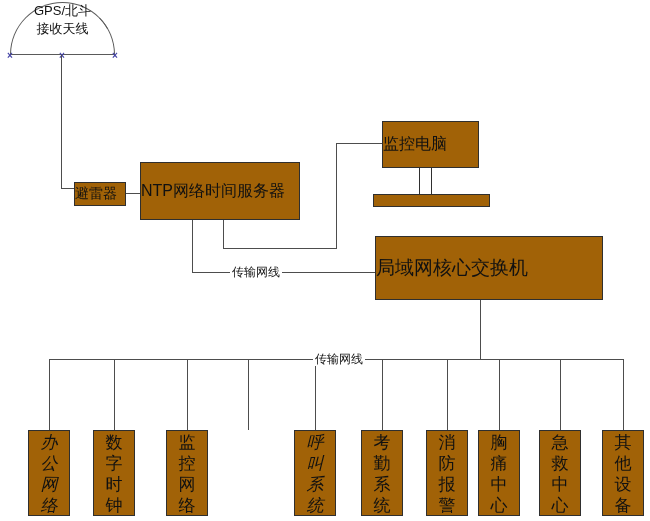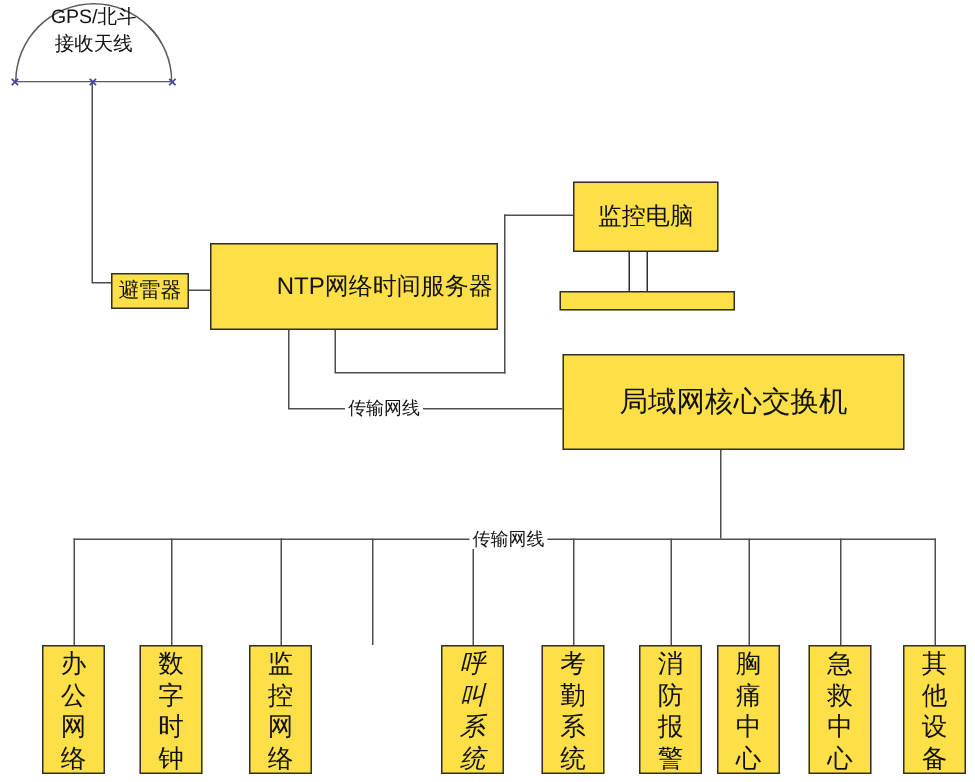--- a/index.html
+++ b/index.html
@@ -11,36 +11,36 @@
     --bg:#ffffff;
   }
   html,body{margin:0;padding:0;background:#fff;}
   #stage{
     position:relative;width:650px;height:521px;background:var(--bg);
     font-family:"Liberation Sans", sans-serif;color:var(--ink);
     overflow:hidden;
   }
   .wire{position:absolute;background:var(--wire);}
   .box{
-    position:absolute;border:1px solid var(--border);background:#fde047;
-    display:flex;align-items:center;justify-content:center;
+    position:absolute;border:1px solid var(--border);background:#a16207;
+    display:flex;align-items:center;
     box-sizing:border-box;text-align:center;
   }
   .dome{
     position:absolute;left:10px;top:2px;width:105px;height:53px;
     border:1px solid var(--dome);border-radius:53px 53px 0 0;
     box-sizing:border-box;background:#fff;
     display:flex;flex-direction:column;align-items:center;justify-content:flex-end;
     font-size:13px;line-height:18px;padding-bottom:16px;
   }
   .handle{
     position:absolute;color:var(--handle);font-size:10px;line-height:10px;
     font-weight:bold;transform:translate(-50%,-50%);
   }
-  .ntp{left:140px;top:162px;width:192px;height:58px;font-size:16px;padding-left:41px;}
+  .ntp{left:140px;top:162px;width:160px;height:58px;font-size:16px;}
   .arrester{left:74px;top:182px;width:52px;height:24px;font-size:14px;}
   .monitor-screen{left:382px;top:121px;width:97px;height:47px;font-size:16px;}
   .monitor-stand{
     position:absolute;left:419px;top:168px;width:13px;height:27px;
     border-left:1px solid var(--border);border-right:1px solid var(--border);
     box-sizing:border-box;background:#fff;
   }
   .monitor-base{left:373px;top:194px;width:117px;height:13px;}
   .switch{left:375px;top:236px;width:228px;height:64px;font-size:19px;}
   .wire-label{
@@ -109,21 +109,21 @@
   <div class="wire" style="left:114px;top:359px;width:1px;height:71px;"></div>
   <div class="wire" style="left:187px;top:359px;width:1px;height:71px;"></div>
   <div class="wire" style="left:248px;top:359px;width:1px;height:71px;"></div>
   <div class="wire" style="left:315px;top:366px;width:1px;height:64px;"></div>
   <div class="wire" style="left:382px;top:359px;width:1px;height:71px;"></div>
   <div class="wire" style="left:447px;top:359px;width:1px;height:71px;"></div>
   <div class="wire" style="left:499px;top:359px;width:1px;height:71px;"></div>
   <div class="wire" style="left:560px;top:359px;width:1px;height:71px;"></div>
   <div class="wire" style="left:623px;top:359px;width:1px;height:71px;"></div>
 
-  <div class="box terminal" style="left:28px;">
+  <div class="box terminal" style="left:28px;font-style:italic;">
       <span class="vtext">办公网络</span>
     </div>
   <div class="box terminal" style="left:93px;">
       <span class="vtext">数字时钟</span>
     </div>
   <div class="box terminal" style="left:166px;">
       <span class="vtext">监控网络</span>
     </div>
   <div class="box terminal" style="left:294px;font-style:italic;">
       <span class="vtext">呼叫系统</span>

